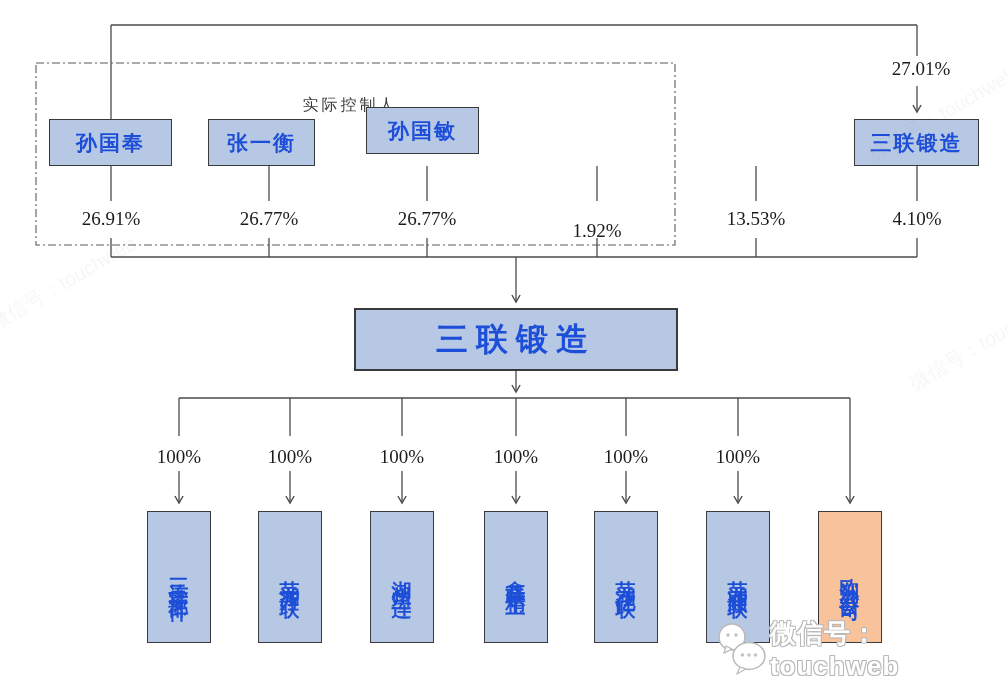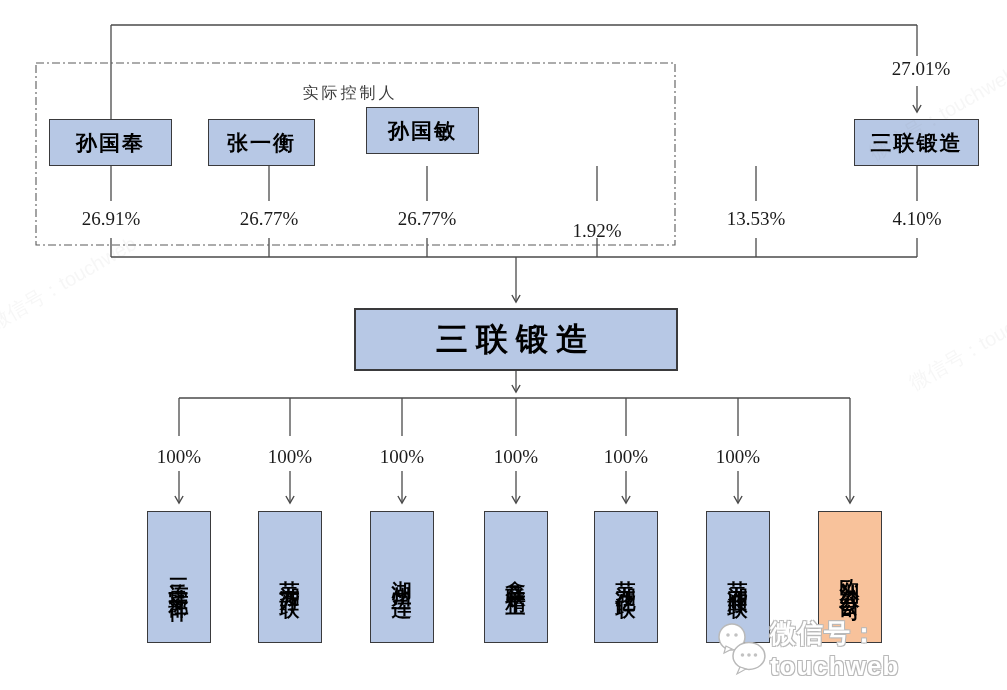--- a/index.html
+++ b/index.html
@@ -4,34 +4,34 @@
 <style>
   html,body{margin:0;padding:0;background:#fff;}
   .stage{
     position:relative;width:1007px;height:690px;background:#fff;overflow:hidden;
     font-family:"Liberation Serif", serif;color:var(--text,#161616);
   }
   svg.wires{position:absolute;left:0;top:0;width:1007px;height:690px;}
   .box{
     position:absolute;display:flex;align-items:center;justify-content:center;
     background:var(--box-blue,#b7c8e5);border:1.6px solid var(--border,#3a3a3c);
-    box-sizing:border-box;color:#000000;
+    box-sizing:border-box;color:#1d4ed8;
   }
   .box.orange{background:var(--box-orange,#f8c29b);}
   .sh{font-size:21px;font-weight:600;letter-spacing:2px;}
   .main{font-size:32px;font-weight:600;letter-spacing:8px;border-width:2px;}
   .sub{font-size:20px;font-weight:600;}
   .vtext{writing-mode:vertical-rl;text-orientation:upright;letter-spacing:6px;line-height:1;}
   .pct{
     position:absolute;transform:translateX(-50%);white-space:nowrap;
     font-size:19px;color:#1b1b1b;line-height:18px;
   }
   .grouplabel{
     position:absolute;transform:translateX(-50%);white-space:nowrap;
-    font-size:16px;letter-spacing:3px;color:#3c3c3c;
+    font-size:16px;letter-spacing:3px;color:#3c3c3c;margin-top:12px;
   }
   .wm{position:absolute;left:712px;top:616px;display:flex;align-items:center;}
   .wm-text{
     font-family:"Liberation Sans", sans-serif;font-size:26px;font-weight:700;
     color:#ffffff;letter-spacing:1px;
     text-shadow:-1px -1px 0 #b9b9b9,1px -1px 0 #b9b9b9,-1px 1px 0 #b9b9b9,1px 1px 0 #b9b9b9;
   }
   .wm-faint{
     position:absolute;font-family:"Liberation Sans", sans-serif;font-size:20px;
     color:#777;opacity:0.06;transform:rotate(-30deg);white-space:nowrap;pointer-events:none;

